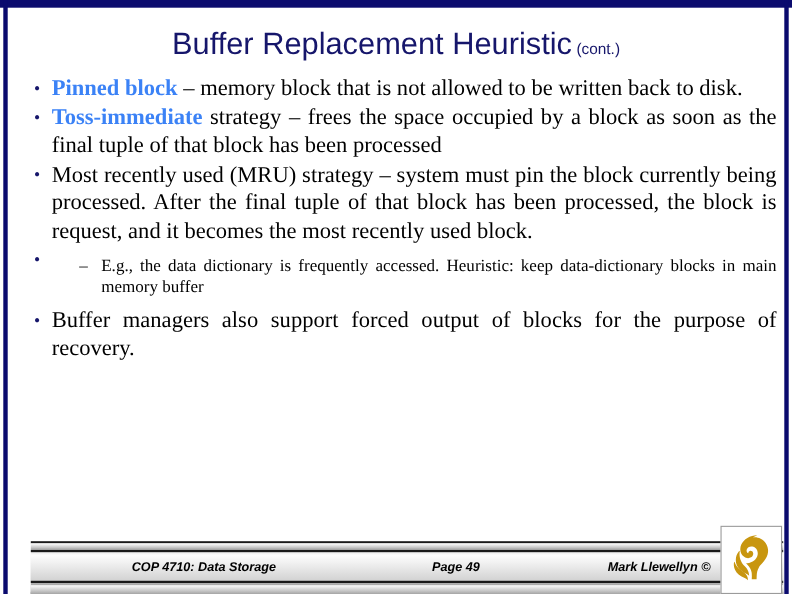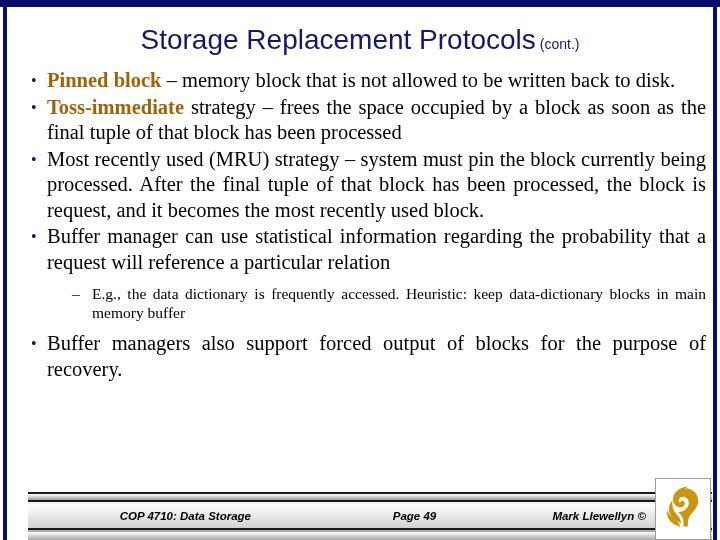--- a/index.html
+++ b/index.html
@@ -79,21 +79,21 @@
   }
   .bullet-row > .marker {
     position: absolute;
     left: 17px;
     top: 0;
     color: #16166b;
     font-size: 16px;
     line-height: 25.5px;
   }
   .bullet-row .lead {
-    color: #a16207;
+    color: #3b82f6;
     font-weight: bold;
     font-family: Liberation Serif, serif;
   }
 
   
   .sub-row {
     position: relative;
     padding-left: 78px;
     margin-top: 9px;
     margin-bottom: 9px;
@@ -180,39 +180,39 @@
 </head>
 <body>
 
 <div id="slide">
 
   <div id="border-top"></div>
   <div id="border-left"></div>
   <div id="border-right"></div>
 
   <div id="title">
-    <span>Storage Replacement Protocols</span><span class="cont">(cont.)</span>
+    <span>Buffer Replacement Heuristic</span><span class="cont">(cont.)</span>
   </div>
 
   <div id="body-area">
 
     <div class="bullet-row">
       <span class="marker">•</span><span class="lead">Pinned block</span><span class="txt"> – memory block that is not allowed to be written back to disk.</span>
     </div>
 
     <div class="bullet-row">
       <span class="marker">•</span><span class="lead">Toss-immediate</span><span class="txt"> strategy – frees the space occupied by a block as soon as the final tuple of that block has been processed</span>
     </div>
 
     <div class="bullet-row">
       <span class="marker">•</span><span class="txt">Most recently used (MRU) strategy –  system must pin the block currently being processed.  After the final tuple of that block has been processed, the block is request, and it becomes the most recently used block.</span>
     </div>
 
     <div class="bullet-row">
-      <span class="marker">•</span><span class="txt">Buffer manager can use statistical information regarding the probability that a request will reference a particular relation</span>
+      <span class="marker">•</span>
     </div>
 
     <div class="sub-row">
       <span class="marker">–</span><span class="txt">E.g., the data dictionary is frequently accessed.   Heuristic:   keep data-dictionary blocks in main memory buffer</span>
     </div>
 
     <div class="bullet-row">
       <span class="marker">•</span><span class="txt">Buffer managers also support forced output of blocks for the purpose of recovery.</span>
     </div>
 

